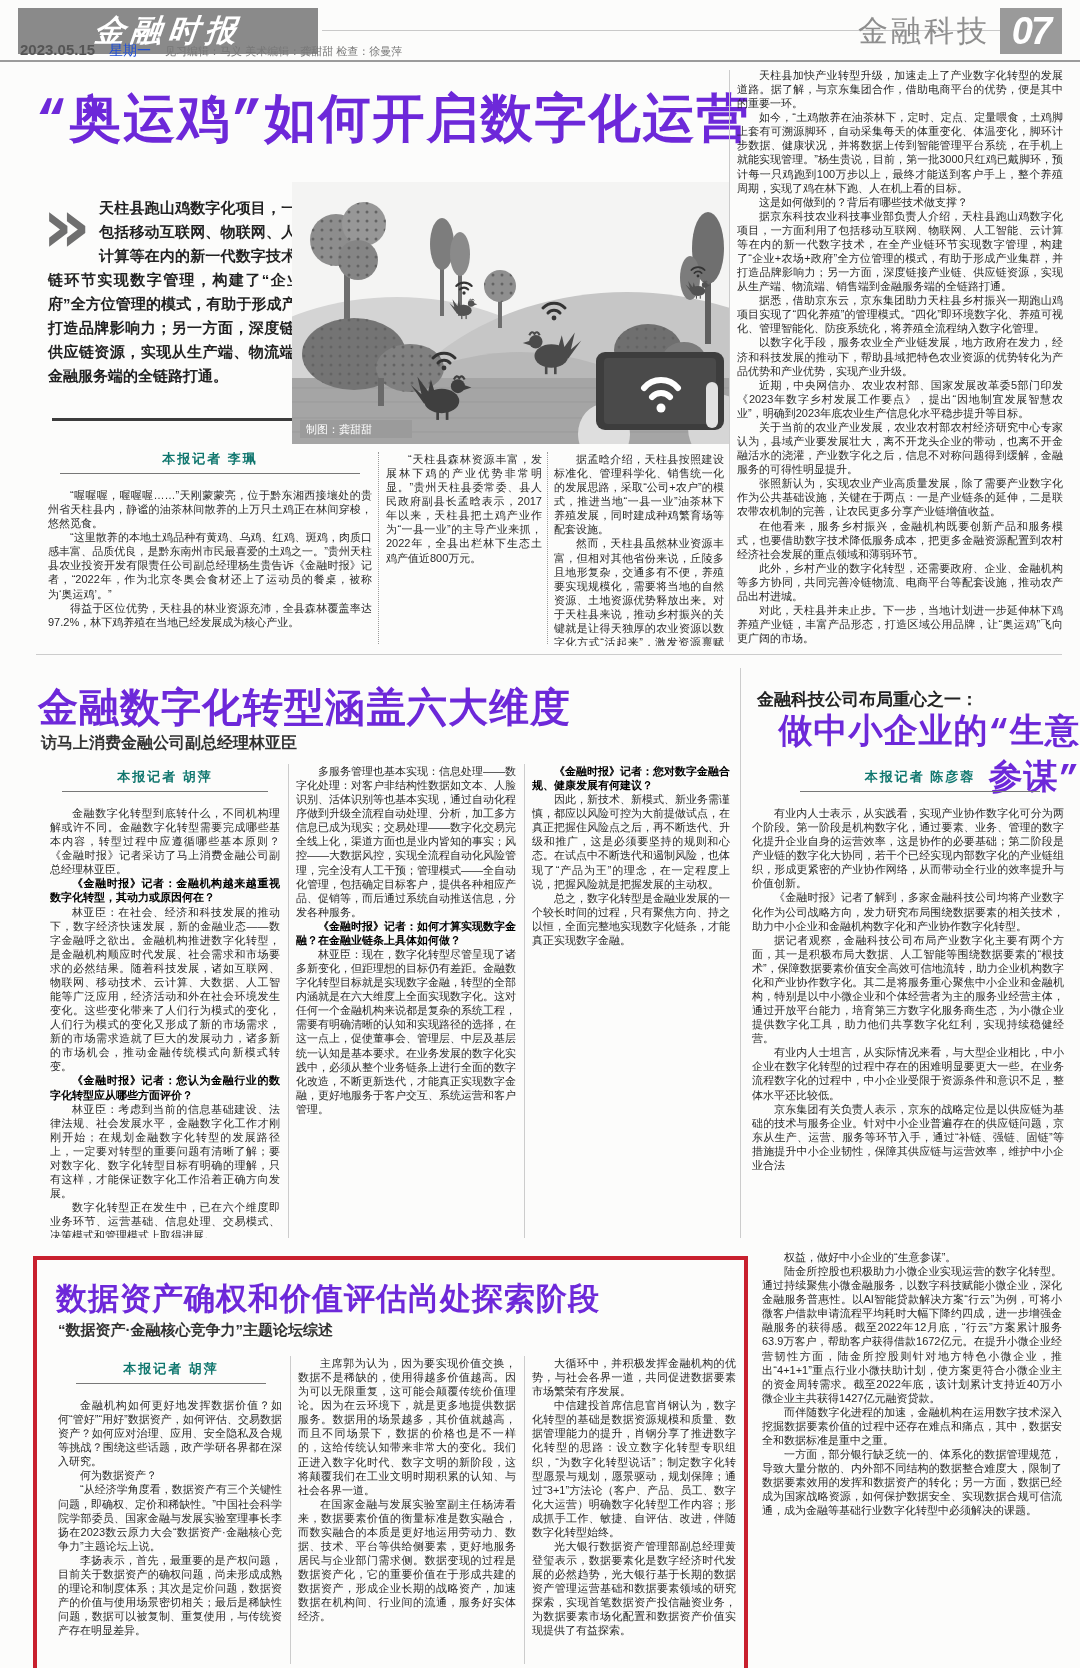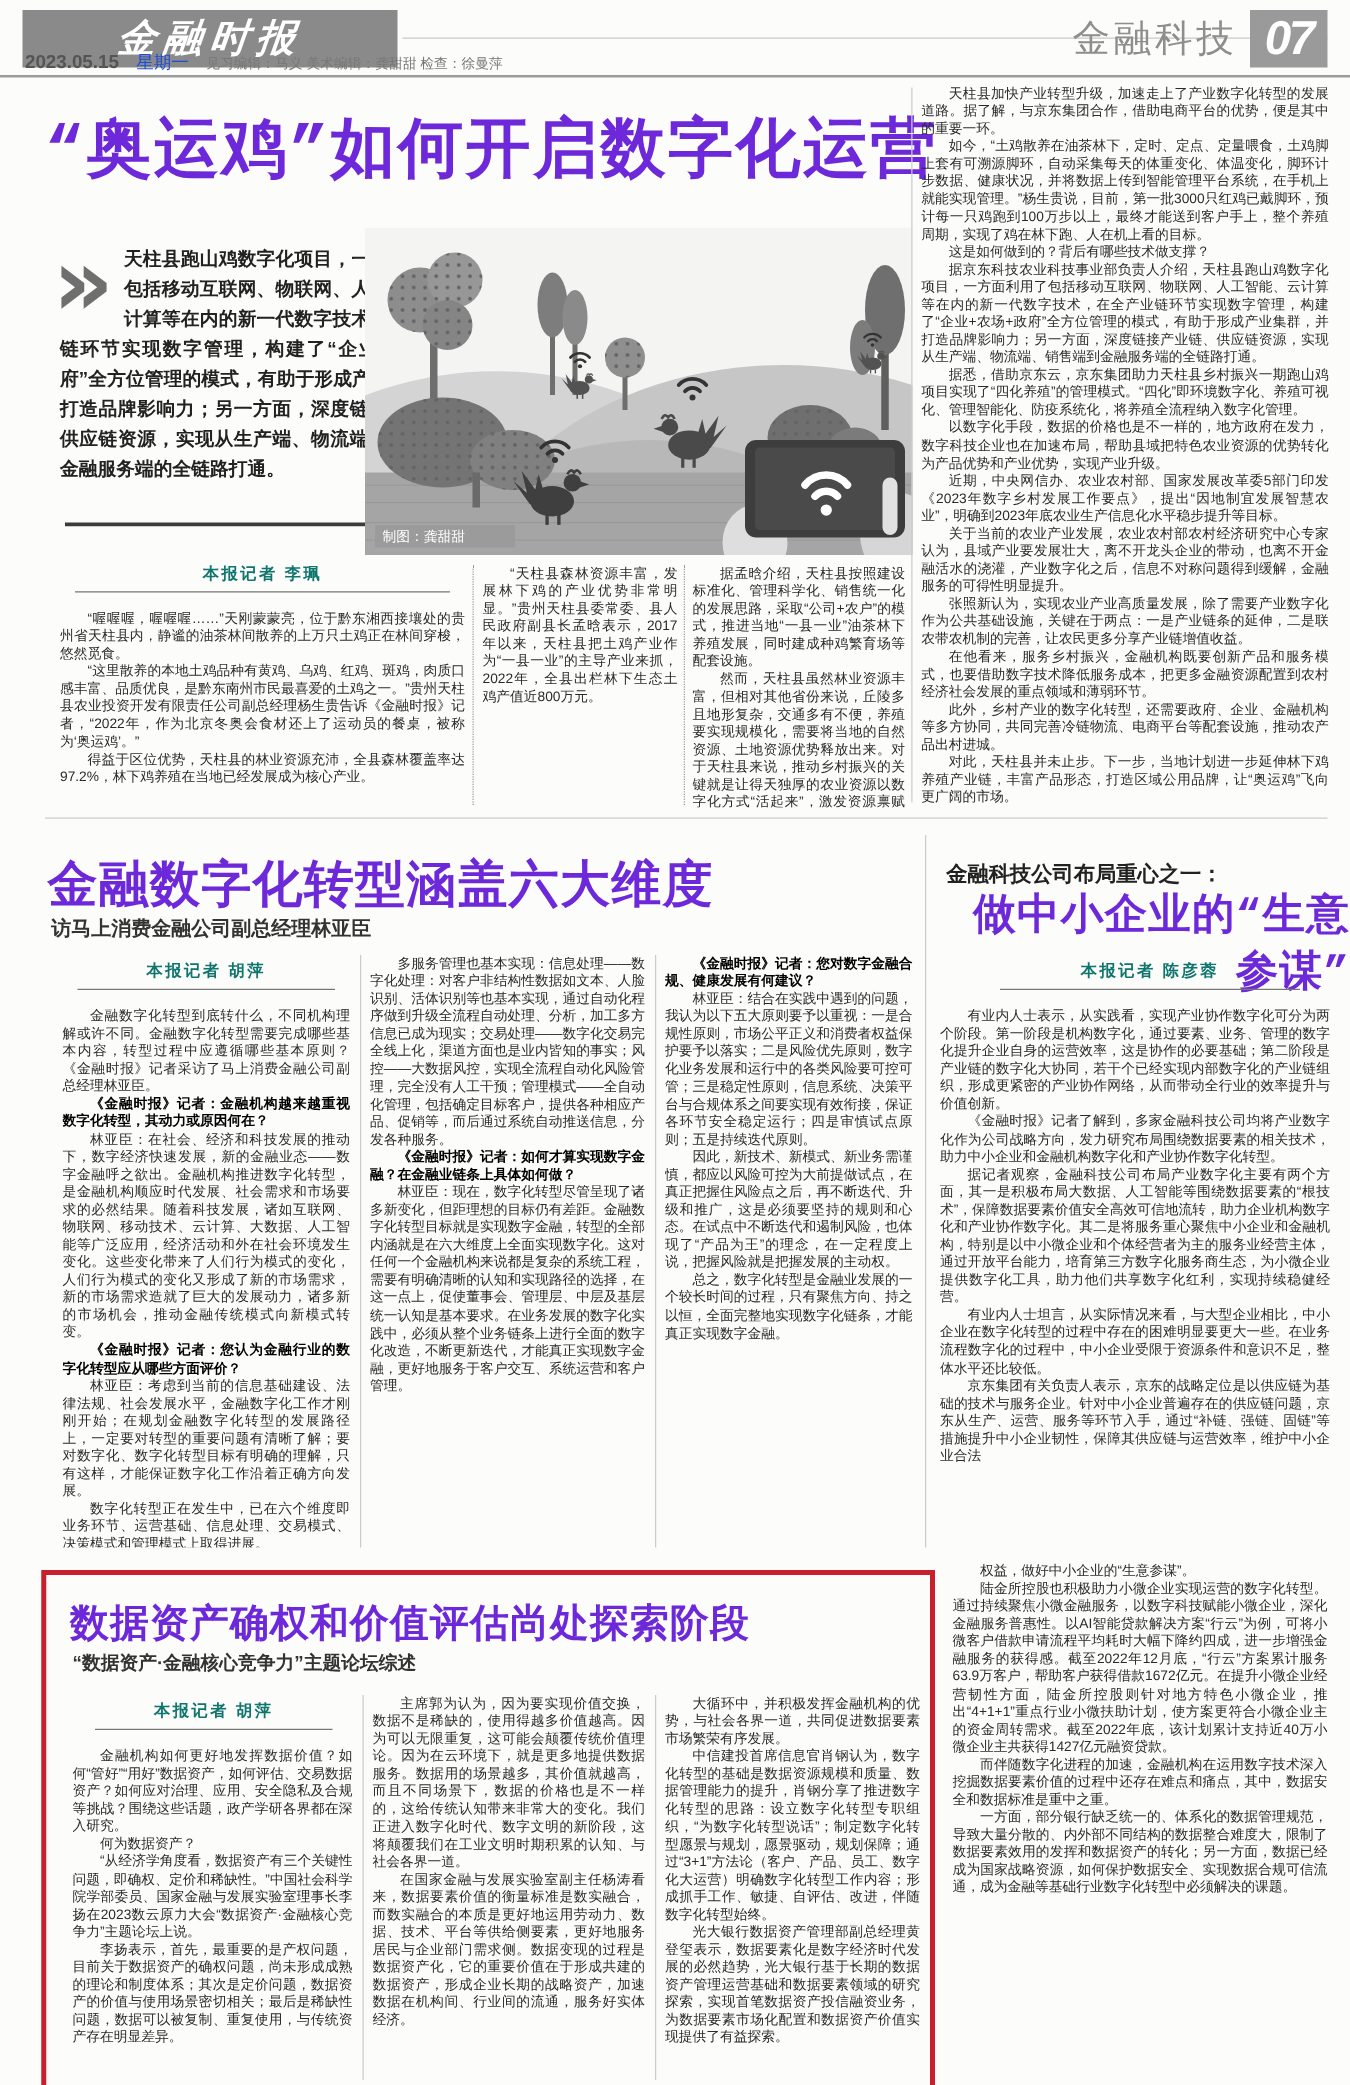--- a/index.html
+++ b/index.html
@@ -194,21 +194,21 @@
       <p>然而，天柱县虽然林业资源丰富，但相对其他省份来说，丘陵多且地形复杂，交通多有不便，养殖要实现规模化，需要将当地的自然资源、土地资源优势释放出来。对于天柱县来说，推动乡村振兴的关键就是让得天独厚的农业资源以数字化方式“活起来”，激发资源禀赋的比较优势。</p>
     </div>
 
   <div class="abs vdiv" style="left:729px;top:70px;height:572px;"></div>
   <div class="abs bodytext" style="left:737px;top:68px;width:326px;height:576px;">
       <p>天柱县加快产业转型升级，加速走上了产业数字化转型的发展道路。据了解，与京东集团合作，借助电商平台的优势，便是其中的重要一环。</p>
       <p>如今，“土鸡散养在油茶林下，定时、定点、定量喂食，土鸡脚上套有可溯源脚环，自动采集每天的体重变化、体温变化，脚环计步数据、健康状况，并将数据上传到智能管理平台系统，在手机上就能实现管理。”杨生贵说，目前，第一批3000只红鸡已戴脚环，预计每一只鸡跑到100万步以上，最终才能送到客户手上，整个养殖周期，实现了鸡在林下跑、人在机上看的目标。</p>
       <p>这是如何做到的？背后有哪些技术做支撑？</p>
       <p>据京东科技农业科技事业部负责人介绍，天柱县跑山鸡数字化项目，一方面利用了包括移动互联网、物联网、人工智能、云计算等在内的新一代数字技术，在全产业链环节实现数字管理，构建了“企业+农场+政府”全方位管理的模式，有助于形成产业集群，并打造品牌影响力；另一方面，深度链接产业链、供应链资源，实现从生产端、物流端、销售端到金融服务端的全链路打通。</p>
       <p>据悉，借助京东云，京东集团助力天柱县乡村振兴一期跑山鸡项目实现了“四化养殖”的管理模式。“四化”即环境数字化、养殖可视化、管理智能化、防疫系统化，将养殖全流程纳入数字化管理。</p>
-      <p>以数字化手段，数据的价格也是不一样的，地方政府在发力，数字科技企业也在加速布局，帮助县域把特色农业资源的优势转化为产品优势和产业优势，实现产业升级。</p>
+      <p>以数字化手段，服务农业全产业链发展，地方政府在发力，经济和科技发展的推动下，帮助县域把特色农业资源的优势转化为产品优势和产业优势，实现产业升级。</p>
       <p>近期，中央网信办、农业农村部、国家发展改革委5部门印发《2023年数字乡村发展工作要点》，提出“因地制宜发展智慧农业”，明确到2023年底农业生产信息化水平稳步提升等目标。</p>
       <p>关于当前的农业产业发展，农业农村部农村经济研究中心专家认为，县域产业要发展壮大，离不开龙头企业的带动，也离不开金融活水的浇灌，产业数字化之后，信息不对称问题得到缓解，金融服务的可得性明显提升。</p>
       <p>张照新认为，实现农业产业高质量发展，除了需要产业数字化作为公共基础设施，关键在于两点：一是产业链条的延伸，二是联农带农机制的完善，让农民更多分享产业链增值收益。</p>
       <p>在他看来，服务乡村振兴，金融机构既要创新产品和服务模式，也要借助数字技术降低服务成本，把更多金融资源配置到农村经济社会发展的重点领域和薄弱环节。</p>
       <p>此外，乡村产业的数字化转型，还需要政府、企业、金融机构等多方协同，共同完善冷链物流、电商平台等配套设施，推动农产品出村进城。</p>
       <p>对此，天柱县并未止步。下一步，当地计划进一步延伸林下鸡养殖产业链，丰富产品形态，打造区域公用品牌，让“奥运鸡”飞向更广阔的市场。</p>
     </div>
 
   <div class="abs hrule" style="left:36px;top:654px;width:1026px;"></div>
 
@@ -226,21 +226,20 @@
     </div>
   <div class="abs vdiv" style="left:288px;top:764px;height:474px;"></div>
   <div class="abs bodytext" style="left:296px;top:764px;width:220px;height:474px;">
       <p>多服务管理也基本实现：信息处理——数字化处理：对客户非结构性数据如文本、人脸识别、活体识别等也基本实现，通过自动化程序做到升级全流程自动处理、分析，加工多方信息已成为现实；交易处理——数字化交易完全线上化，渠道方面也是业内皆知的事实；风控——大数据风控，实现全流程自动化风险管理，完全没有人工干预；管理模式——全自动化管理，包括确定目标客户，提供各种相应产品、促销等，而后通过系统自动推送信息，分发各种服务。</p>
       <p class="q">《金融时报》记者：如何才算实现数字金融？在金融业链条上具体如何做？</p>
       <p>林亚臣：现在，数字化转型尽管呈现了诸多新变化，但距理想的目标仍有差距。金融数字化转型目标就是实现数字金融，转型的全部内涵就是在六大维度上全面实现数字化。这对任何一个金融机构来说都是复杂的系统工程，需要有明确清晰的认知和实现路径的选择，在这一点上，促使董事会、管理层、中层及基层统一认知是基本要求。在业务发展的数字化实践中，必须从整个业务链条上进行全面的数字化改造，不断更新迭代，才能真正实现数字金融，更好地服务于客户交互、系统运营和客户管理。</p>
     </div>
   <div class="abs vdiv" style="left:524px;top:764px;height:474px;"></div>
   <div class="abs bodytext" style="left:532px;top:764px;width:198px;height:474px;">
       <p class="q">《金融时报》记者：您对数字金融合规、健康发展有何建议？</p>
-      <p>林亚臣：结合在实践中遇到的问题，我认为以下五大原则要予以重视：一是合规性原则，市场公平正义和消费者权益保护要予以落实；二是风险优先原则，数字化业务发展和运行中的各类风险要可控可管；三是稳定性原则，信息系统、决策平台与合规体系之间要实现有效衔接，保证各环节安全稳定运行；四是审慎试点原则；五是持续迭代原则。</p>
       <p>因此，新技术、新模式、新业务需谨慎，都应以风险可控为大前提做试点，在真正把握住风险点之后，再不断迭代、升级和推广，这是必须要坚持的规则和心态。在试点中不断迭代和遏制风险，也体现了“产品为王”的理念，在一定程度上说，把握风险就是把握发展的主动权。</p>
       <p>总之，数字化转型是金融业发展的一个较长时间的过程，只有聚焦方向、持之以恒，全面完整地实现数字化链条，才能真正实现数字金融。</p>
     </div>
 
   <div class="abs vdiv" style="left:740px;top:668px;height:570px;"></div>
   <div class="abs a3-kicker">金融科技公司布局重心之一：</div>
   <h2 class="abs h-serif a3-headline">做中小企业的“生意参谋”</h2>
   <div class="abs byline" style="left:800px;top:768px;width:240px;">本报记者 陈彦蓉</div>
   <div class="abs bodytext" style="left:752px;top:806px;width:312px;height:432px;">
       <p>有业内人士表示，从实践看，实现产业协作数字化可分为两个阶段。第一阶段是机构数字化，通过要素、业务、管理的数字化提升企业自身的运营效率，这是协作的必要基础；第二阶段是产业链的数字化大协同，若干个已经实现内部数字化的产业链组织，形成更紧密的产业协作网络，从而带动全行业的效率提升与价值创新。</p>

